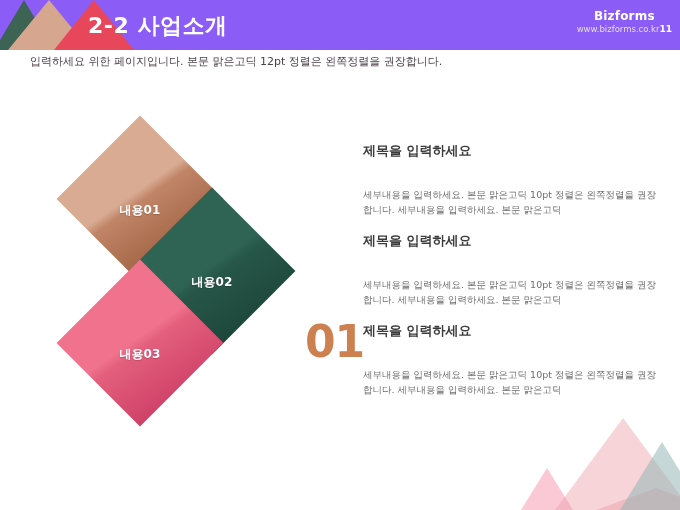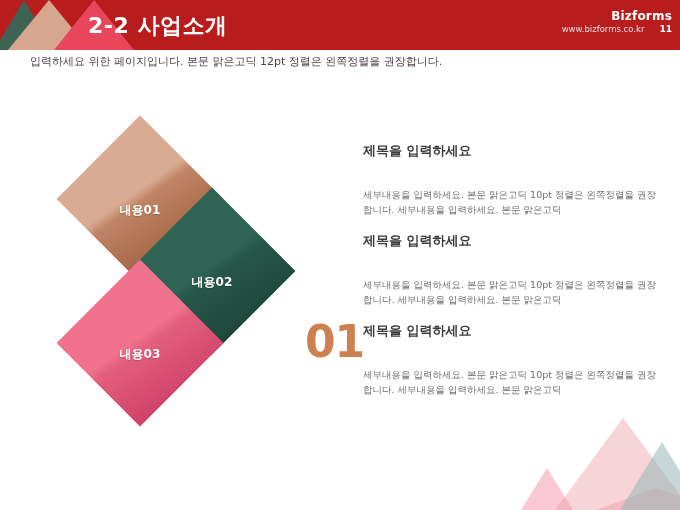--- a/index.html
+++ b/index.html
@@ -18,21 +18,21 @@
     overflow: hidden;
   }
 
   
   .header-band {
     position: absolute;
     left: 0;
     top: 0;
     width: 680px;
     height: 50px;
-    background: #b91c1c;
+    background: #8b5cf6;
   }
   .tri {
     position: absolute;
     width: 0;
     height: 0;
   }
   .tri-green {
     left: -6px;
     top: 0;
     border-left: 30px solid transparent;
@@ -60,39 +60,39 @@
     font-size: 22px;
     font-weight: bold;
     color: #ffffff;
     letter-spacing: 0.5px;
     white-space: nowrap;
   }
   .brand-block {
     position: absolute;
     right: 8px;
     top: 9px;
-    text-align: right;
+    text-align: center;
     line-height: 1.25;
   }
   .brand-name {
     font-size: 12px;
     font-weight: bold;
     color: #ffffff;
     letter-spacing: 0.2px;
   }
   .brand-sub-row {
     font-size: 8.5px;
     color: #e4dde3;
     white-space: nowrap;
   }
   .page-num {
     font-size: 9px;
     font-weight: bold;
     color: #ffffff;
-    margin-left: 15px;
+    margin-left: 0;
   }
 
   
   .subtitle {
     position: absolute;
     left: 30px;
     top: 54px;
     font-size: 11px;
     color: #4b3f49;
     white-space: nowrap;

